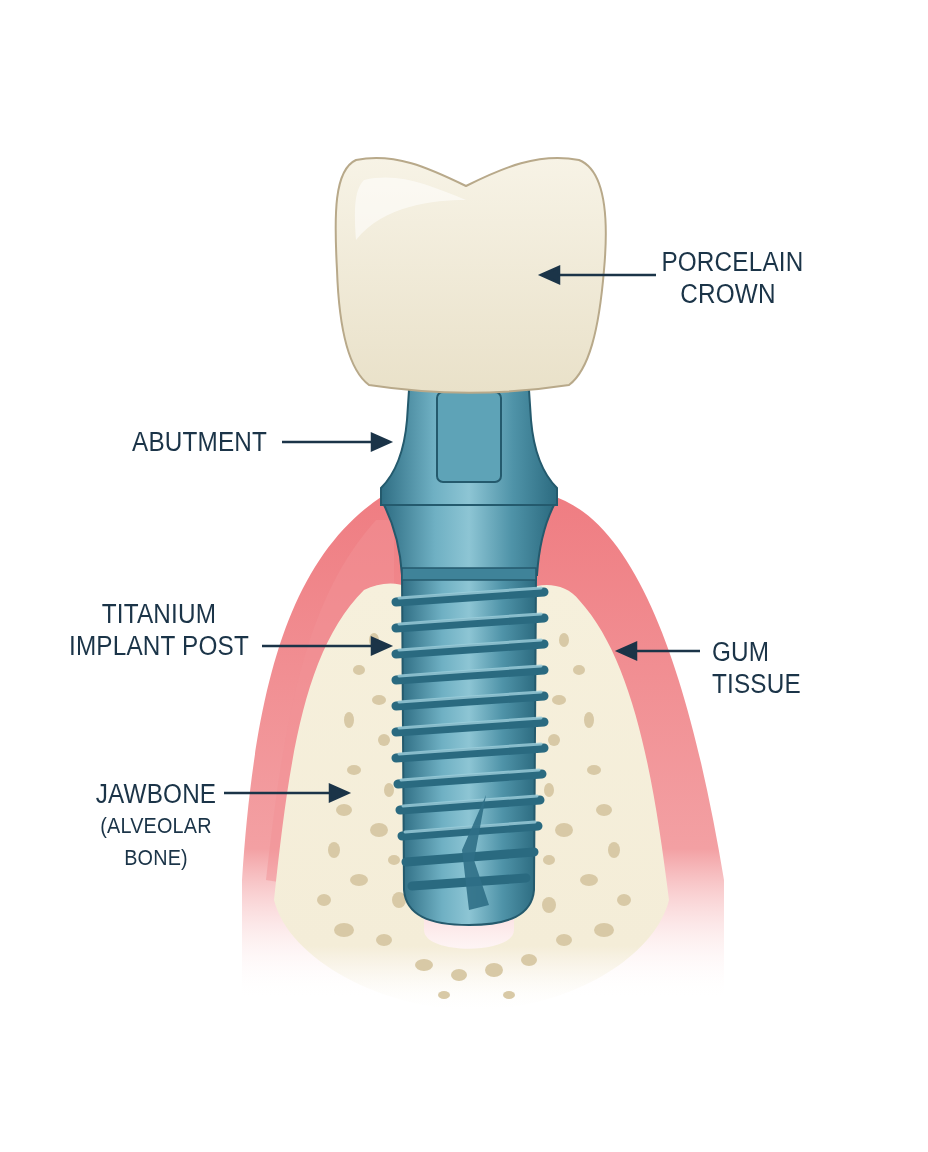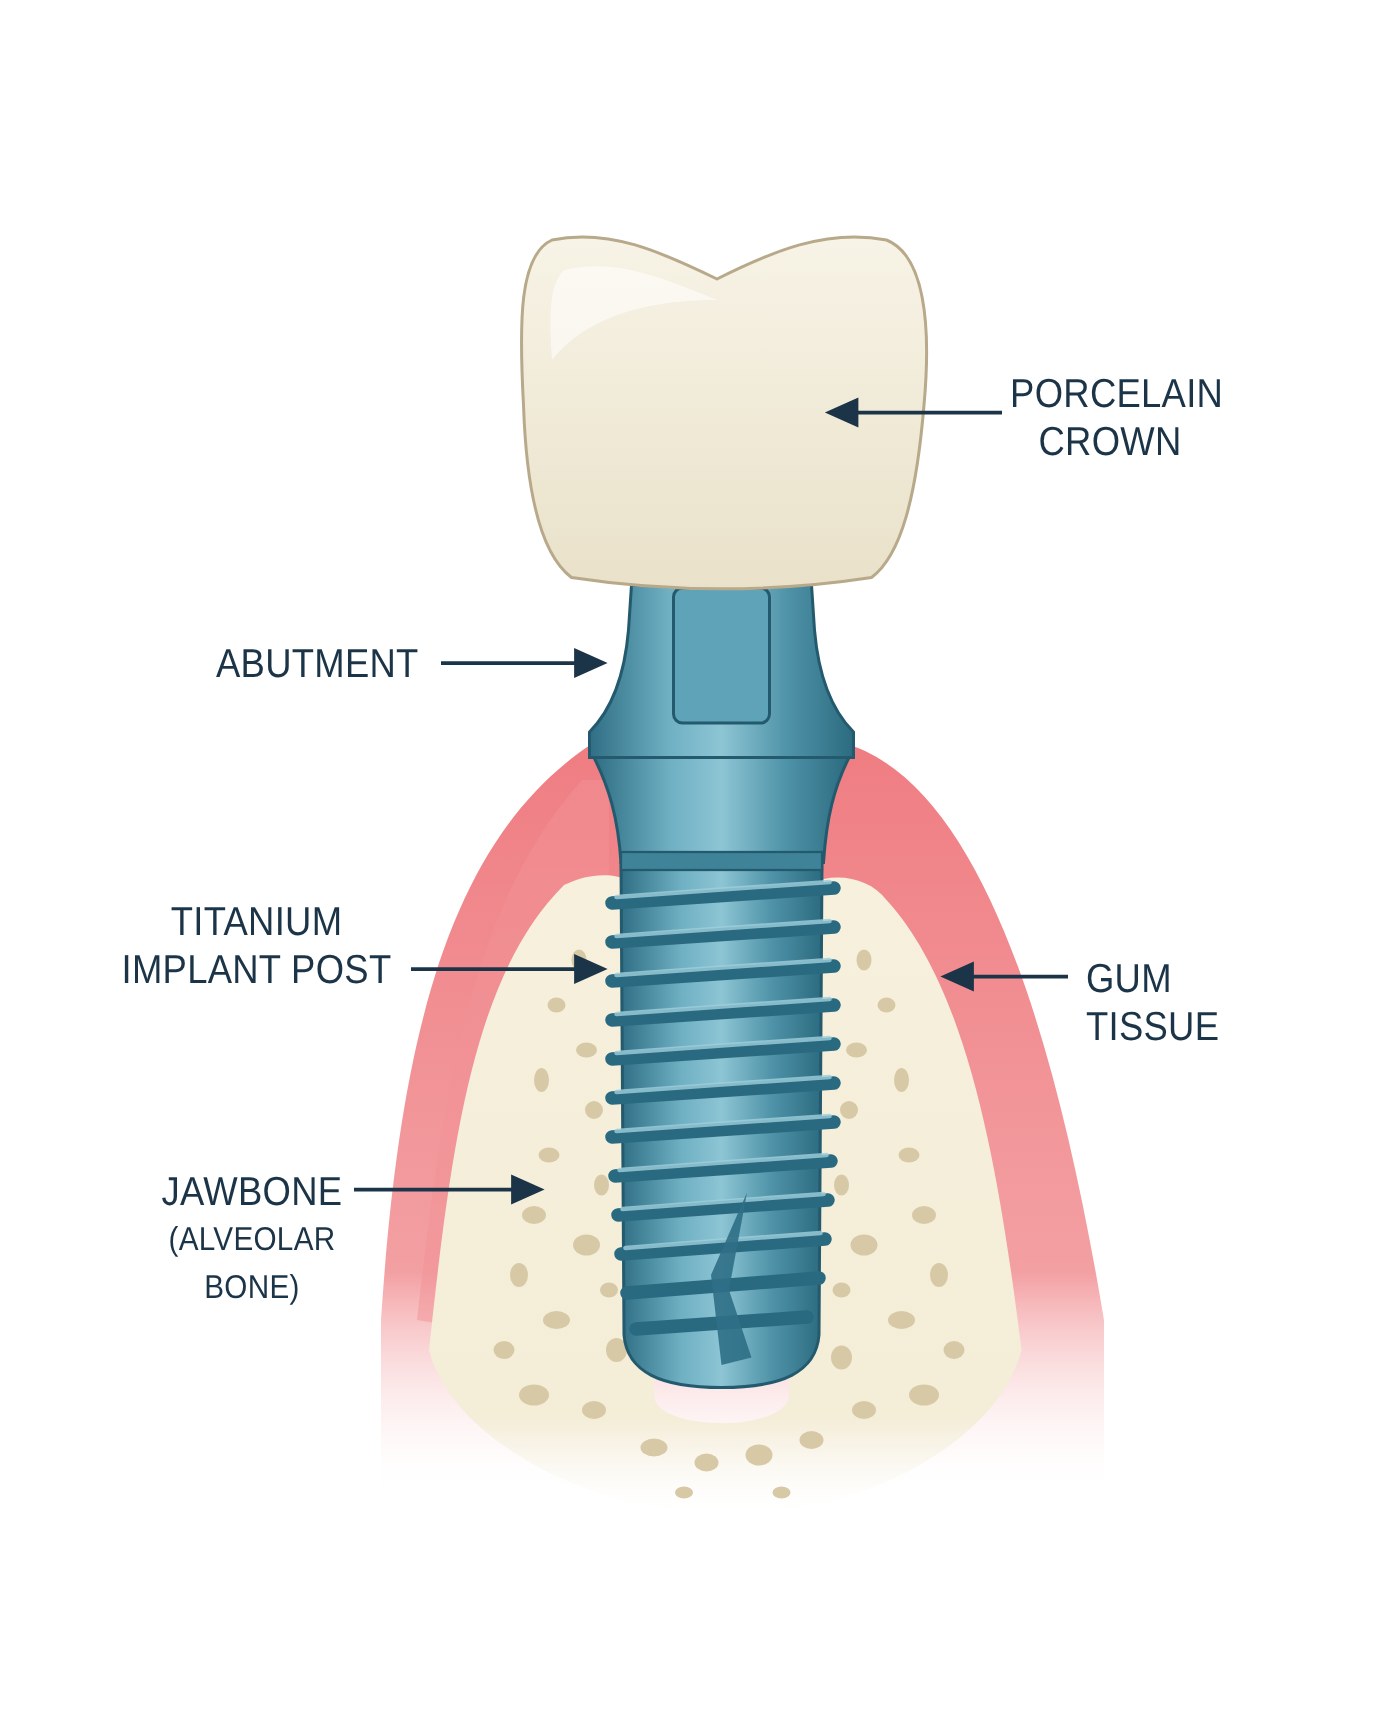--- a/index.html
+++ b/index.html
@@ -1,17 +1,17 @@
 <!DOCTYPE html>
 <html><head>
 <meta charset="utf-8">
 <style>
   html,body{margin:0;padding:0;background:#ffffff;}
   body{width:928px;height:1152px;position:relative;overflow:hidden;font-family:"Liberation Sans","DejaVu Sans",sans-serif;}
-  #stage{position:absolute;left:16px;top:0;width:813px;height:1152px;}
+  #stage{position:absolute;left:4px;top:0;width:813px;height:1152px;}
   .label{position:absolute;color:#1b3448;font-size:27px;letter-spacing:0.2px;line-height:32px;font-family:"Liberation Sans",sans-serif;transform:scaleX(0.9);transform-origin:left top;}
   .label.center{text-align:center;transform-origin:center top;}
   .sub{font-size:22px;}
 </style>
 </head>
 <body>
 
 <div id="stage">
   <svg width="928" height="1152" viewBox="0 0 928 1152" xmlns="http://www.w3.org/2000/svg">
     <defs>

